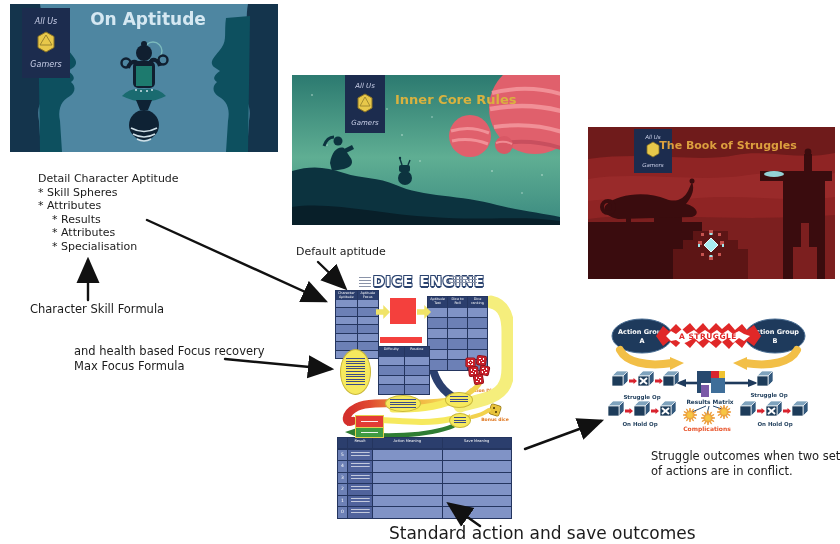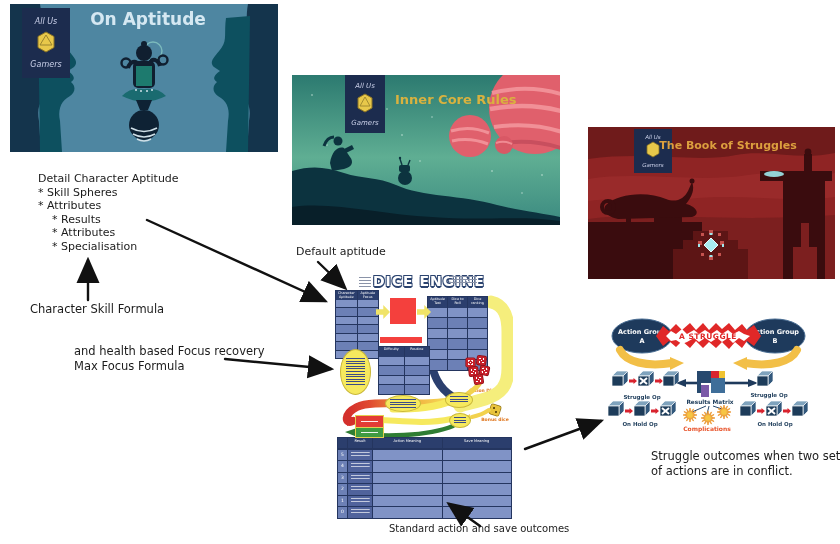--- a/index.html
+++ b/index.html
@@ -11,21 +11,21 @@
   .card1{left:10px;top:4px;width:268px;height:148px;}
   .card2{left:292px;top:75px;width:268px;height:150px;}
   .card3{left:588px;top:127px;width:247px;height:152px;text-align:center;}
   
   .ann{position:absolute;white-space:nowrap;color:#1b1b1b;}
   #ann-detail{left:38px;top:172px;font-size:11px;line-height:13.6px;}
   #ann-detail .ind{margin-left:14px;}
   #ann-growth{left:30px;top:302px;font-size:11.5px;}
   #ann-maxfocus{left:74px;top:344px;font-size:11.5px;line-height:15px;}
   #ann-default{left:296px;top:245px;font-size:11px;}
-  #ann-standard{left:389px;top:523px;font-size:10px;}
+  #ann-standard{left:389px;top:523px;font-size:17px;}
   #ann-struggle{left:651px;top:449px;font-size:11.5px;line-height:14.5px;}
   
   .dice{left:333px;top:268px;width:180px;height:245px;}
   .de-title{left:40px;top:5px;font-size:14px;font-weight:bold;letter-spacing:1px;color:#fff;
     text-shadow:-1px -1px 0 #2c4470,1px -1px 0 #2c4470,-1px 1px 0 #2c4470,1px 1px 0 #2c4470,0 2px 0 #2c4470;}
   .fineprint{background:repeating-linear-gradient(to bottom,#8a93a8 0 1px,transparent 1px 3px);}
   .fineprint-n{background:repeating-linear-gradient(to bottom,#3c4c86 0 1px,transparent 1px 2.6px);}
   .tbl{position:absolute;display:grid;gap:1px;background:#24355f;border:1px solid #24355f;}
   .tbl .hc{background:#2b3e6d;color:#fff;font-size:3.4px;line-height:1.15;text-align:center;overflow:hidden;padding:1px 0;}
   .tbl .rc{background:#8093c6;}

